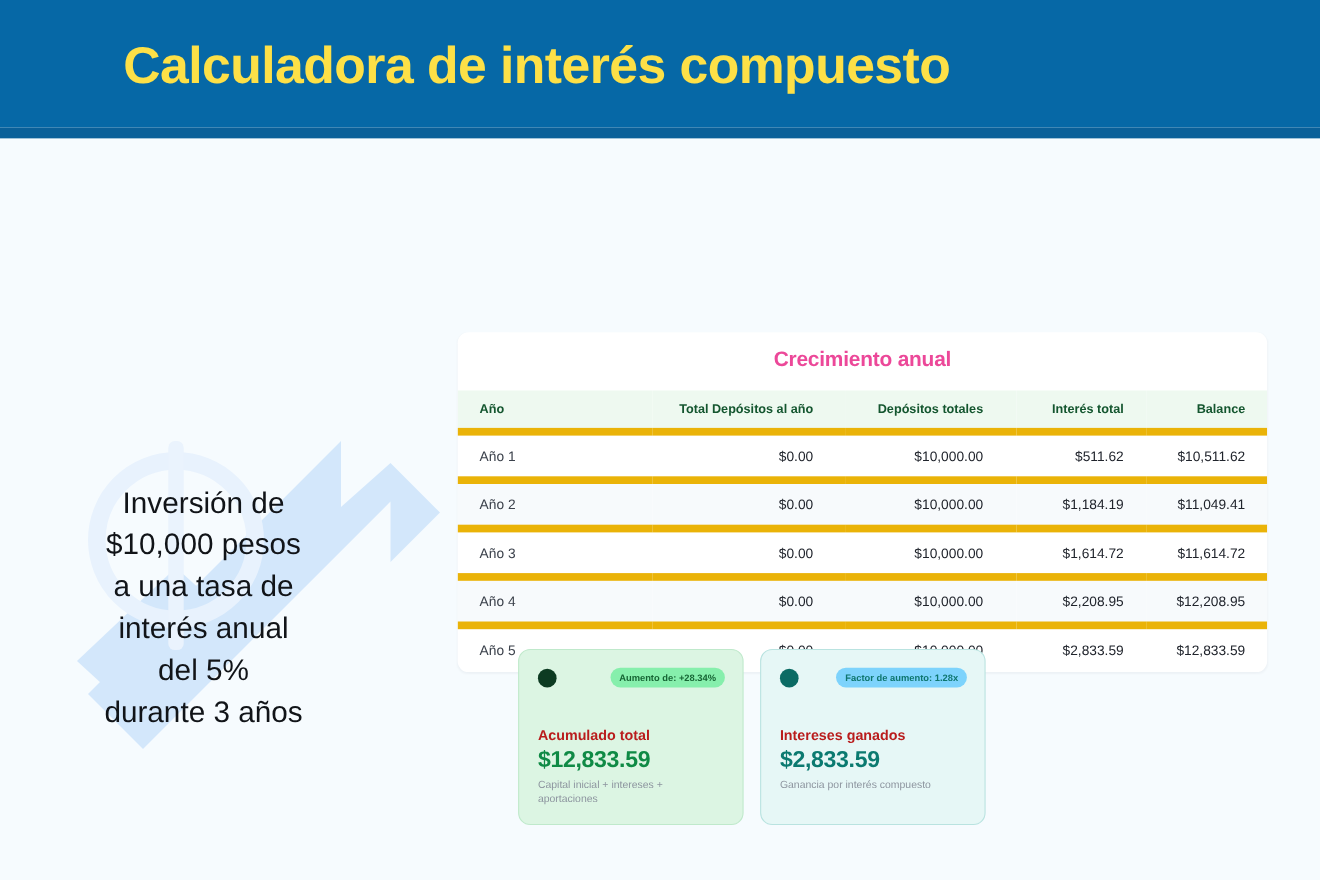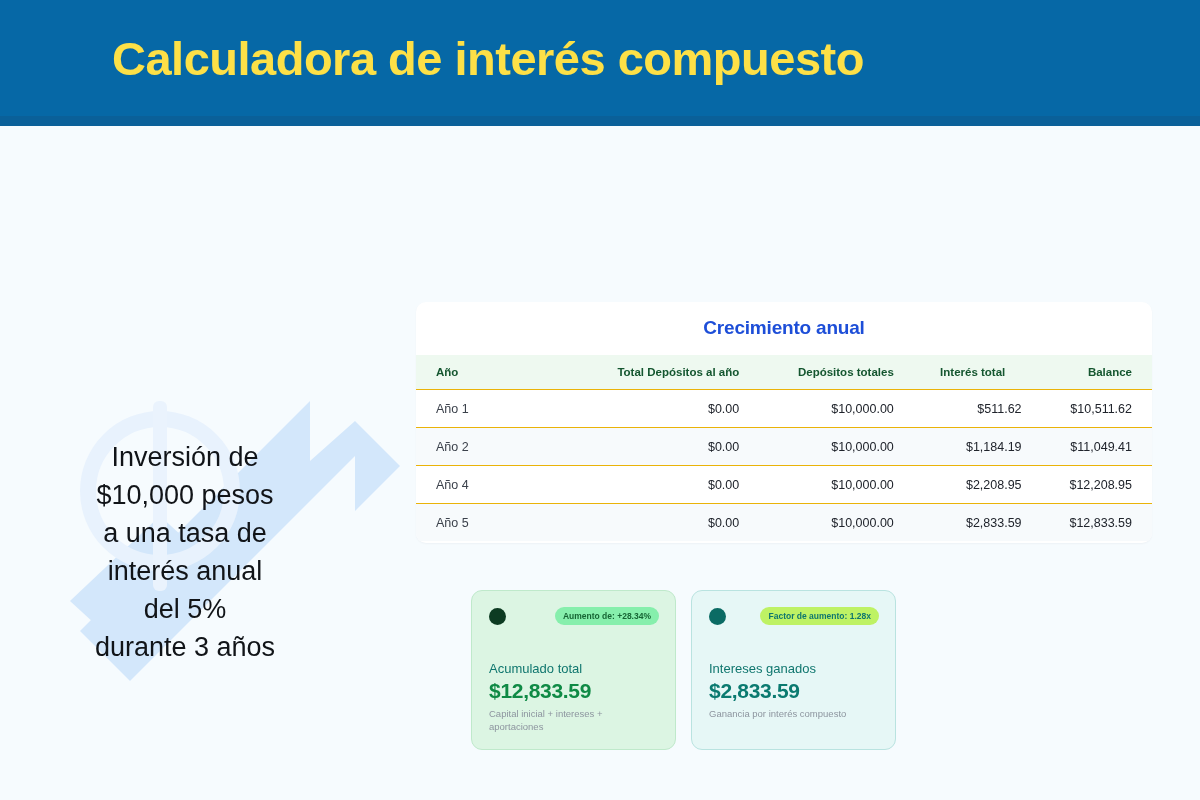--- a/index.html
+++ b/index.html
@@ -76,52 +76,52 @@
     background: #ffffff;
     border-radius: 10px;
     padding-bottom: 2px;
     box-shadow: 0 1px 2px rgba(16,24,40,0.04);
     overflow: hidden;
   }
   .table-title {
     text-align: center;
     font-size: 19px;
     font-weight: bold;
-    color: #1d4ed8;
+    color: #ec4899;
     padding: 15px 0 16px 0;
     letter-spacing: -0.2px;
   }
   table { width: 100%; border-collapse: collapse; }
   thead tr { background: #eef9f0; }
   thead th {
     font-size: 11.5px;
     font-weight: bold;
     color: #14562f;
     padding: 11px 0;
     white-space: nowrap;
   }
   thead th.c0 { text-align: left;  padding-left: 20px; width: 24%; margin-left: 36px;}
   thead th.c1 { text-align: right; width: 24%; padding-right: 30px;}
   thead th.c2 { text-align: right; width: 21%; padding-right: 30px;}
-  thead th.c3 { width: 16%; padding-right: 20px;}
+  thead th.c3 { text-align: right; width: 16%; padding-right: 20px;}
   thead th.c4 { text-align: right; width: 15%; padding-right: 20px;}
 
   tbody td {
     font-size: 12.5px;
     color: #20242c;
     padding: 11.5px 0;
     white-space: nowrap;
   }
   tbody td.c0 { text-align: left;  padding-left: 20px; color:#3b414b; }
   tbody td.c1 { text-align: right; padding-right: 30px; }
   tbody td.c2 { text-align: right; padding-right: 30px; }
   tbody td.c3 { text-align: right; padding-right: 20px; }
   tbody td.c4 { text-align: right; padding-right: 20px; }
   tbody tr:nth-child(even) { background: #f7fafc; }
-  tbody tr { border-top: 1px solid #eab308; }
+  tbody tr { border-top: 7px solid #eab308; }
 
   
   .cards {
     position: absolute;
     left: 471px; top: 464px;
     width: 644px;
     display: flex;
     gap: 15px;
   }
   .card {
@@ -140,22 +140,22 @@
   .dot { width: 17px; height: 17px; border-radius: 50%; flex: 0 0 auto; }
   .badge {
     font-size: 8.5px;
     font-weight: bold;
     padding: 4px 8px;
     border-radius: 9px;
     white-space: nowrap;
   }
   .card-label {
     font-size: 13px;
-    font-weight: normal;
-    color: #0f766e;
+    font-weight: bold;
+    color: #b91c1c;
     margin-bottom: 3px;
     margin-top: 36px;
   }
   .card-value {
     font-size: 21px;
     font-weight: bold;
     margin-bottom: 4px;
     letter-spacing: -0.3px;
   }
   .card-desc {
@@ -164,21 +164,21 @@
     color: #8d959f;
   }
 
   .card.green  { background: #dcf5e3; border-color: #bfe9cb; }
   .card.green  .dot { background: #0d3b22; }
   .card.green  .badge { background: #86efac; color: #166534; }
   .card.green  .card-value { color: #0f8a45; }
 
   .card.teal   { background: #e6f7f6; border-color: #b9e3e0; }
   .card.teal   .dot { background: #0b6b64; }
-  .card.teal   .badge { background: #bef264; color: #0e766e; }
+  .card.teal   .badge { background: #7dd3fc; color: #0e766e; }
   .card.teal   .card-value { color: #0b7a70; }
 
   .card.orange { background: #fff1e6; border-color: #f6ccaa; }
   .card.orange .dot { background: #f96a09; }
   .card.orange .badge { background: #ffe2cc; color: #d9601a; }
   .card.orange .card-value { color: #e85d14; }
 </style>
 </head>
 <body>
 
@@ -235,20 +235,27 @@
           <td class="c4">$10,511.62</td>
         </tr>
         <tr>
           <td class="c0">Año 2</td>
           <td class="c1">$0.00</td>
           <td class="c2">$10,000.00</td>
           <td class="c3">$1,184.19</td>
           <td class="c4">$11,049.41</td>
         </tr>
         <tr>
+          <td class="c0">Año 3</td>
+          <td class="c1">$0.00</td>
+          <td class="c2">$10,000.00</td>
+          <td class="c3">$1,614.72</td>
+          <td class="c4">$11,614.72</td>
+        </tr>
+        <tr>
           <td class="c0">Año 4</td>
           <td class="c1">$0.00</td>
           <td class="c2">$10,000.00</td>
           <td class="c3">$2,208.95</td>
           <td class="c4">$12,208.95</td>
         </tr>
         <tr>
           <td class="c0">Año 5</td>
           <td class="c1">$0.00</td>
           <td class="c2">$10,000.00</td>

